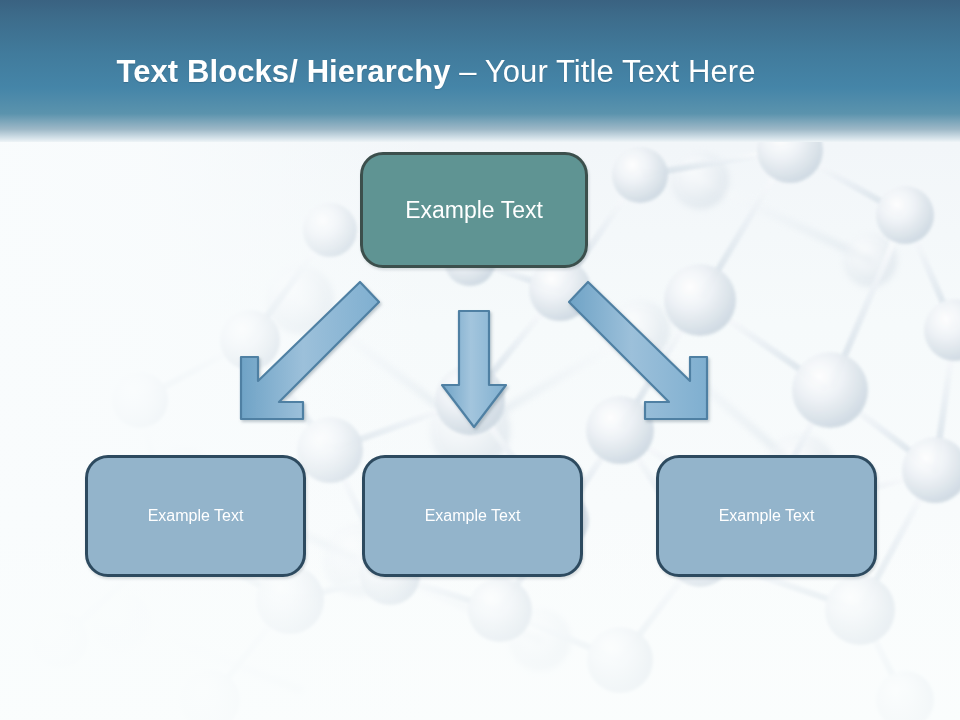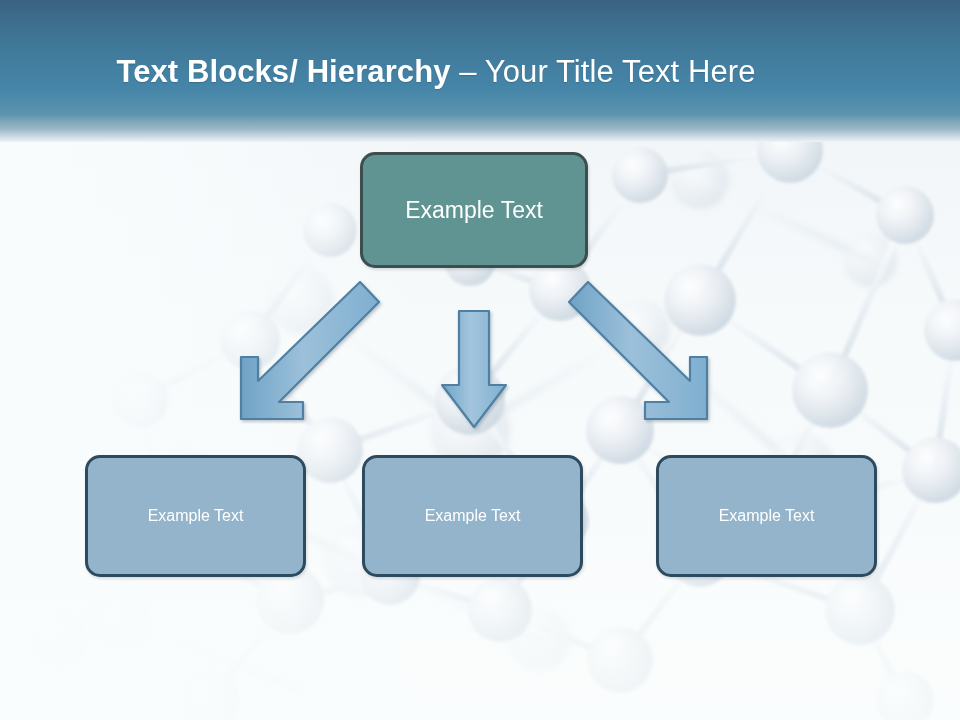--- a/index.html
+++ b/index.html
@@ -95,21 +95,21 @@
 
   
   .node {
     position: absolute;
     box-sizing: border-box;
     display: flex;
     align-items: center;
     justify-content: center;
     color: #ffffff;
     text-align: center;
-    border-radius: 15px;
+    border-radius: 23px;
   }
   .node-top {
     left: 360px;
     top: 152px;
     width: 228px;
     height: 116px;
     background: #5f9493;
     border: 3px solid #3c4f4c;
     font-size: 23px;
     box-shadow: 1px 2px 3px rgba(60,80,90,0.18);

